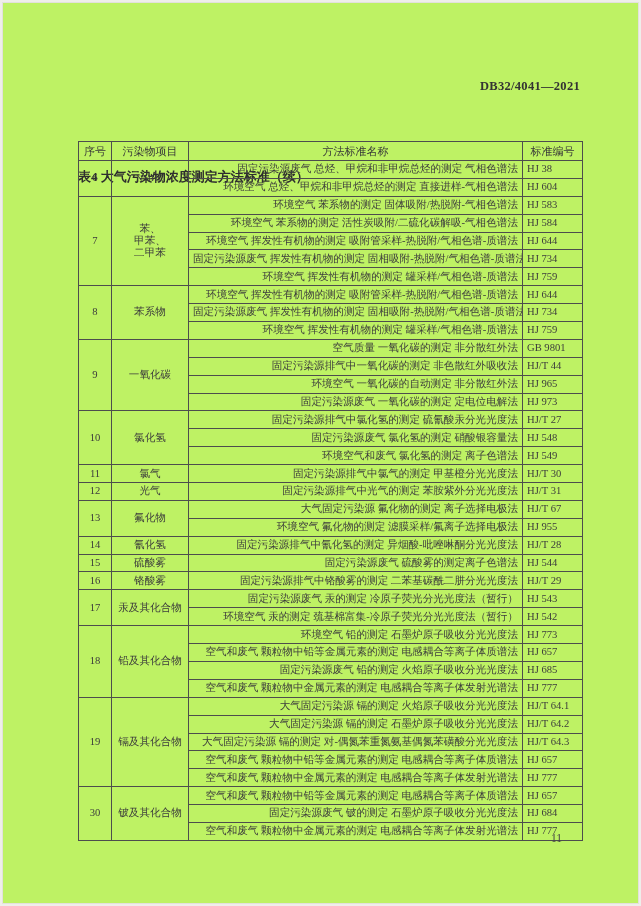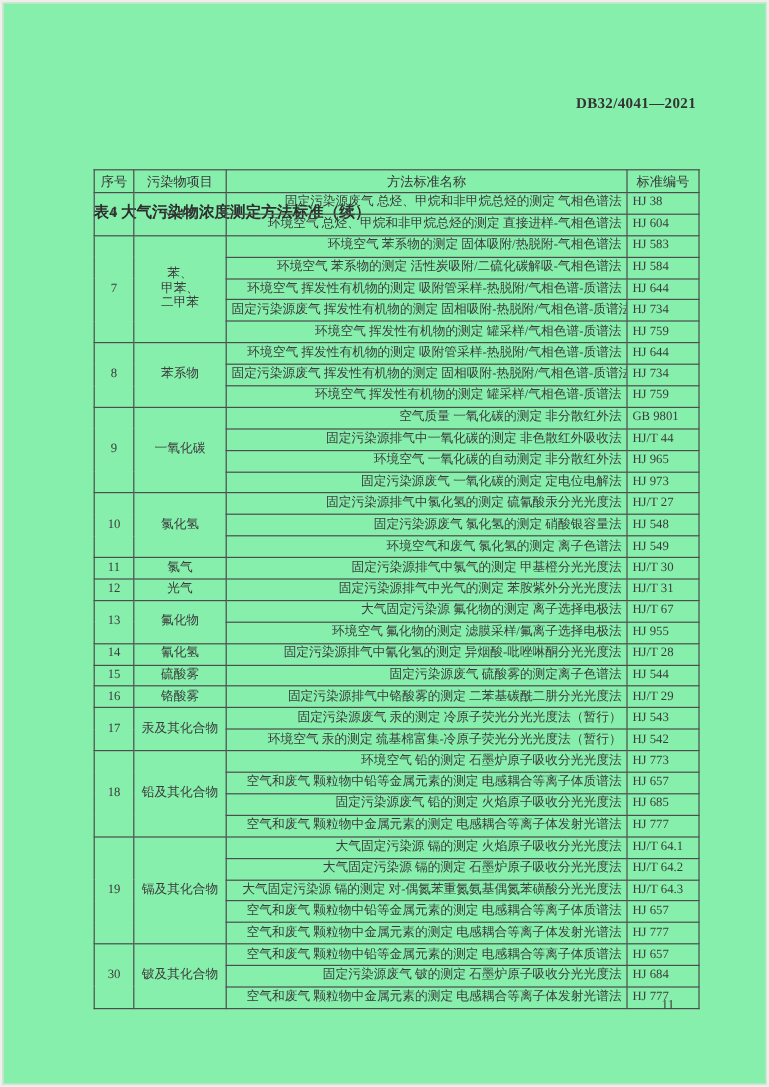--- a/index.html
+++ b/index.html
@@ -6,21 +6,21 @@
   body{
     width:641px;height:906px;
     background:#efeeea;
     font-family:"Liberation Serif","DejaVu Serif",serif;
     -webkit-font-smoothing:antialiased;
   }
   .page{
     position:relative;
     width:637px;height:902px;
     margin:2px;
-    background:#86efac;
+    background:#bef264;
     box-shadow:inset 0 0 0 1px #e3e1dc;
     color:#3c3c3c;
     overflow:hidden;
   }
   .doc-number{
     position:absolute;
     top:77px;right:59px;
     font-size:12.5px;
     font-weight:600;
     letter-spacing:.3px;

